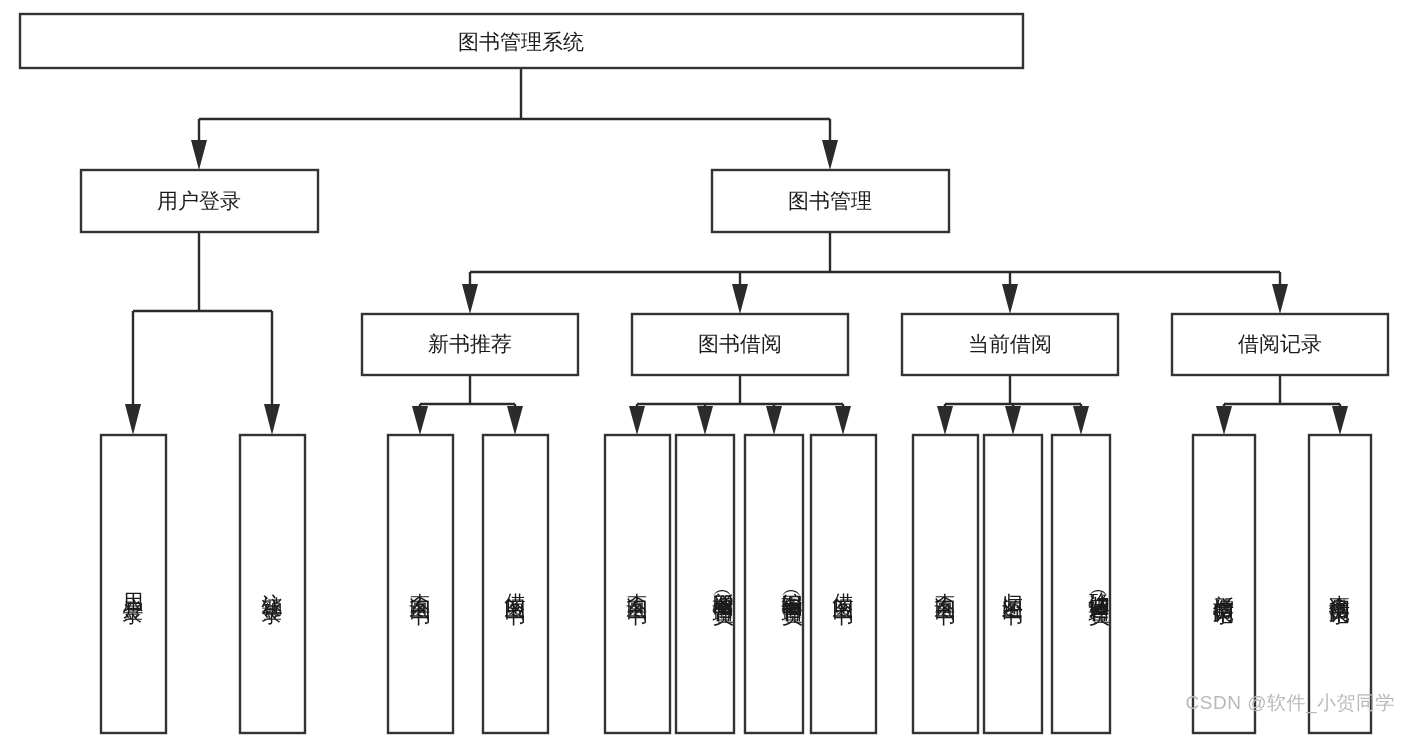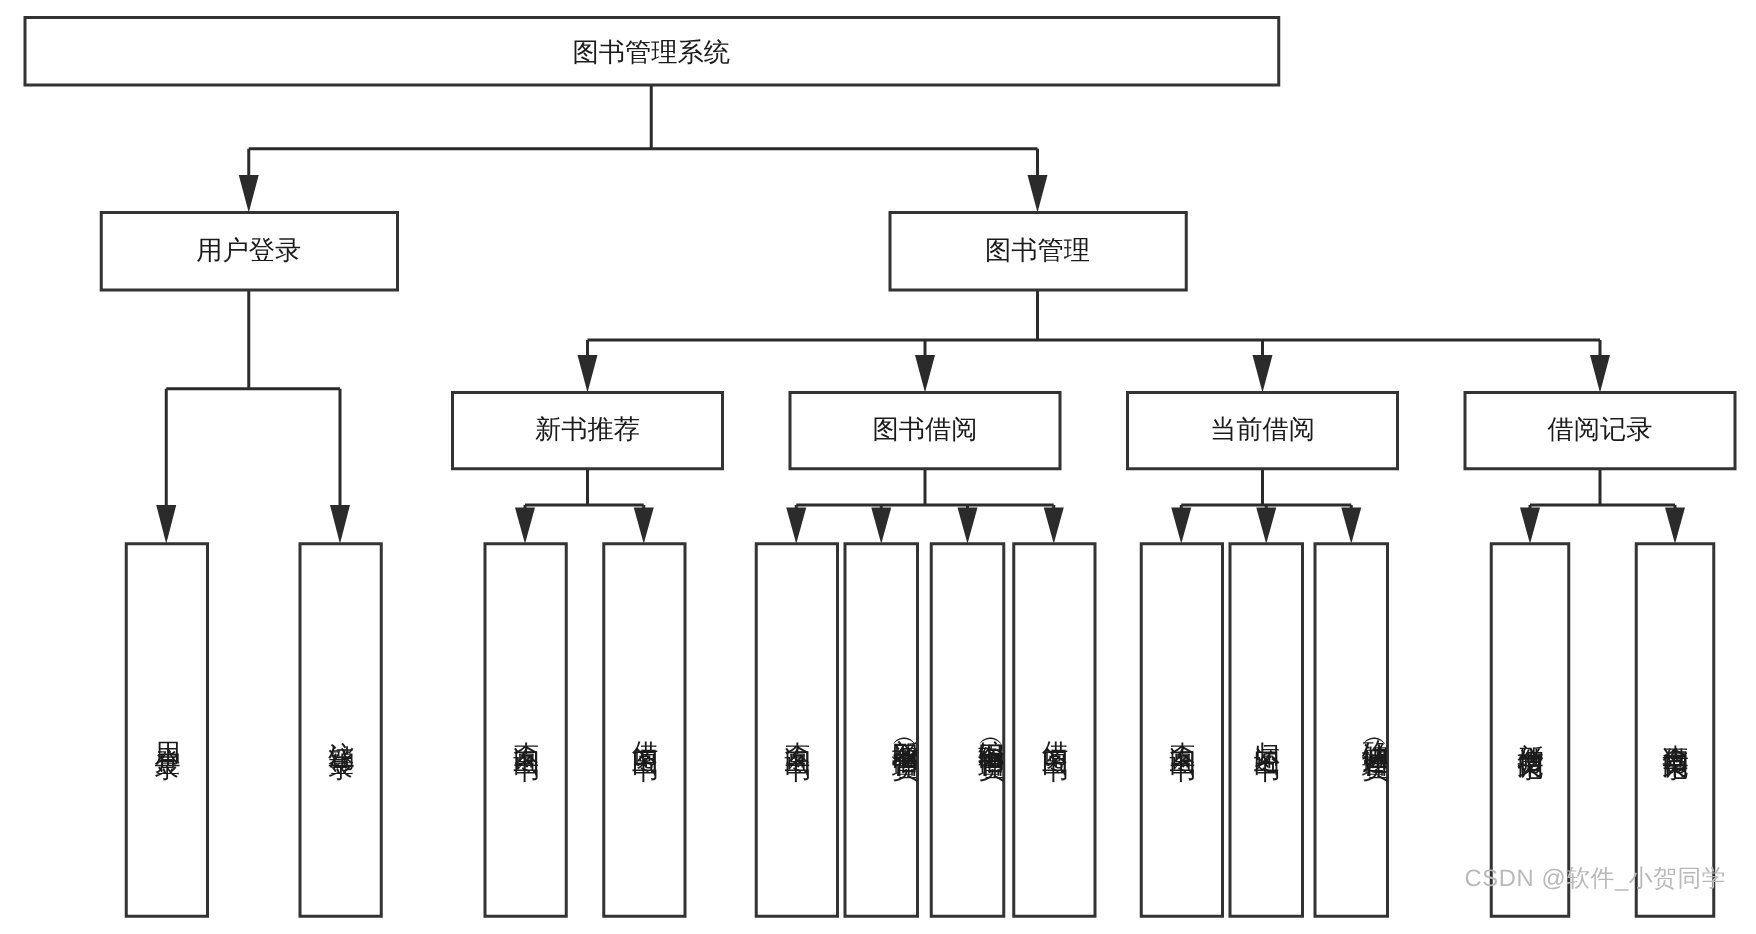--- a/index.html
+++ b/index.html
@@ -60,21 +60,21 @@
     line-height: 1;
     display: flex;
     align-items: center;
     justify-content: center;
     text-align: center;
     white-space: nowrap;
     pointer-events: none;
   }
   .watermark {
     position: absolute;
-    right: 24px;
+    right: 10px;
     bottom: 4px;
     font-family: "Liberation Sans", sans-serif;
     font-size: 19px;
     color: #b9b9b9;
     letter-spacing: 0.5px;
     white-space: nowrap;
   }
 </style>
 </head>
 <body>

